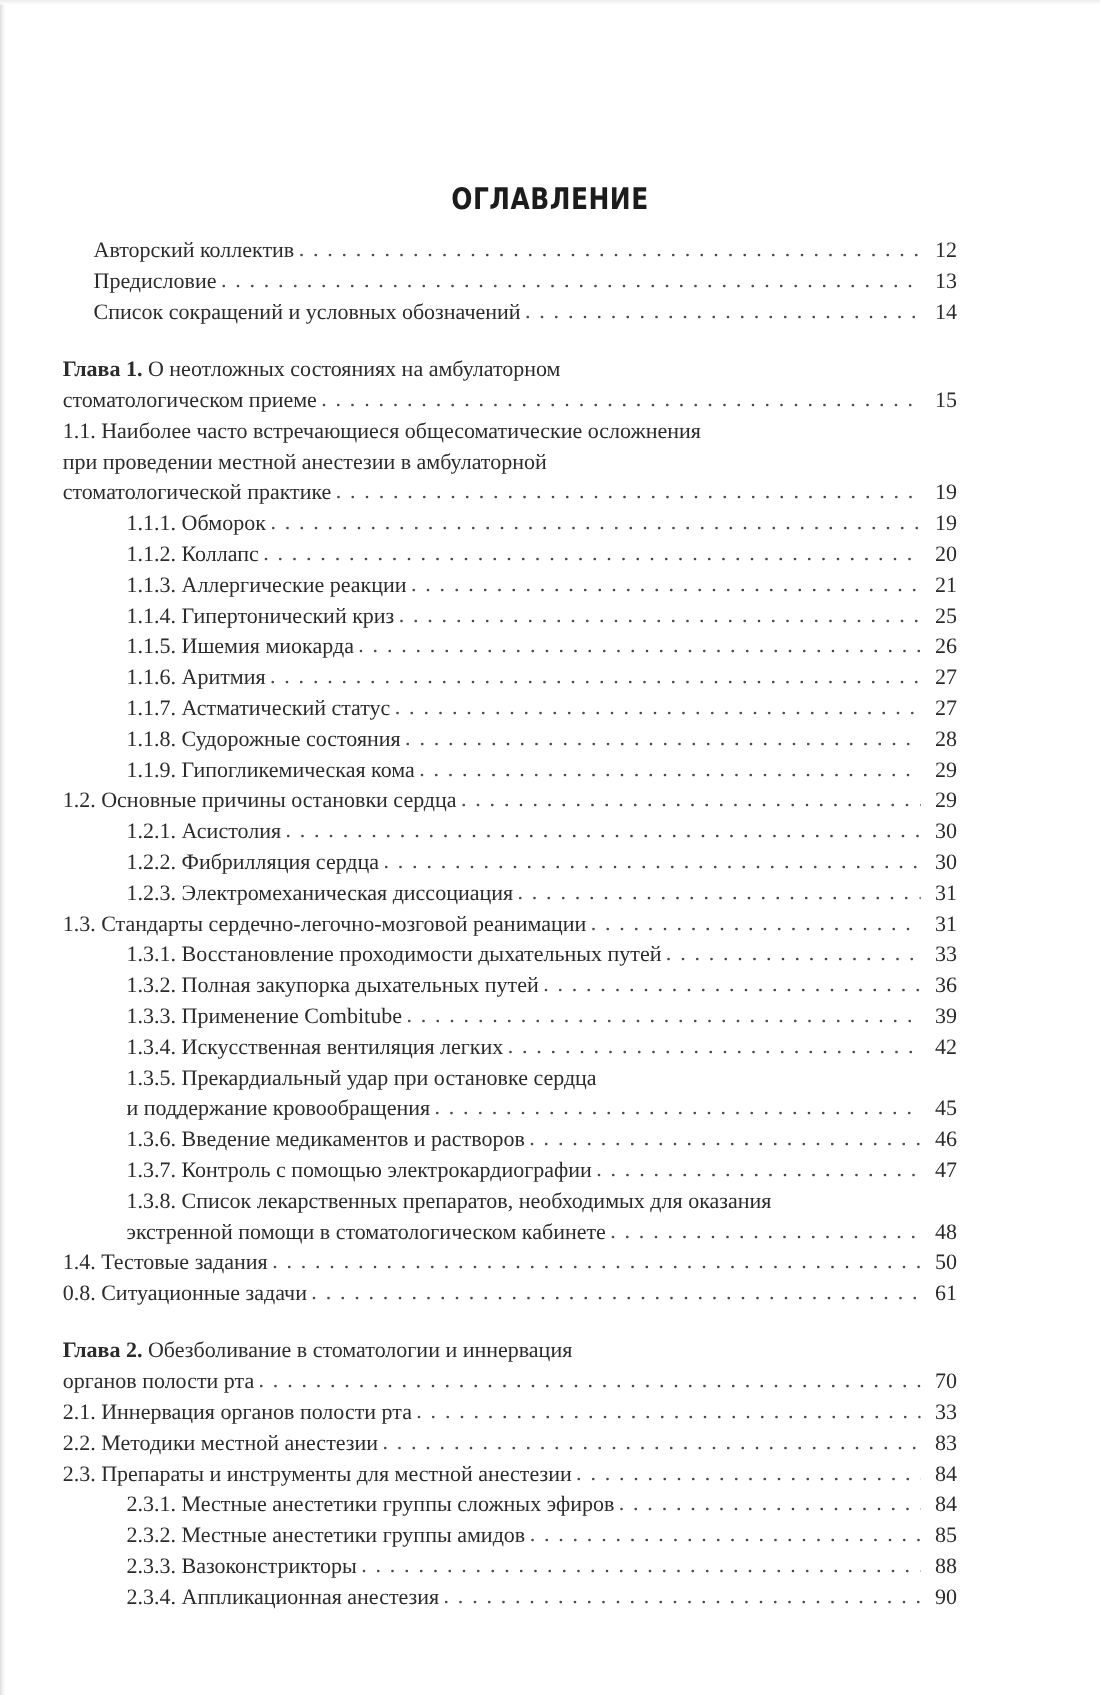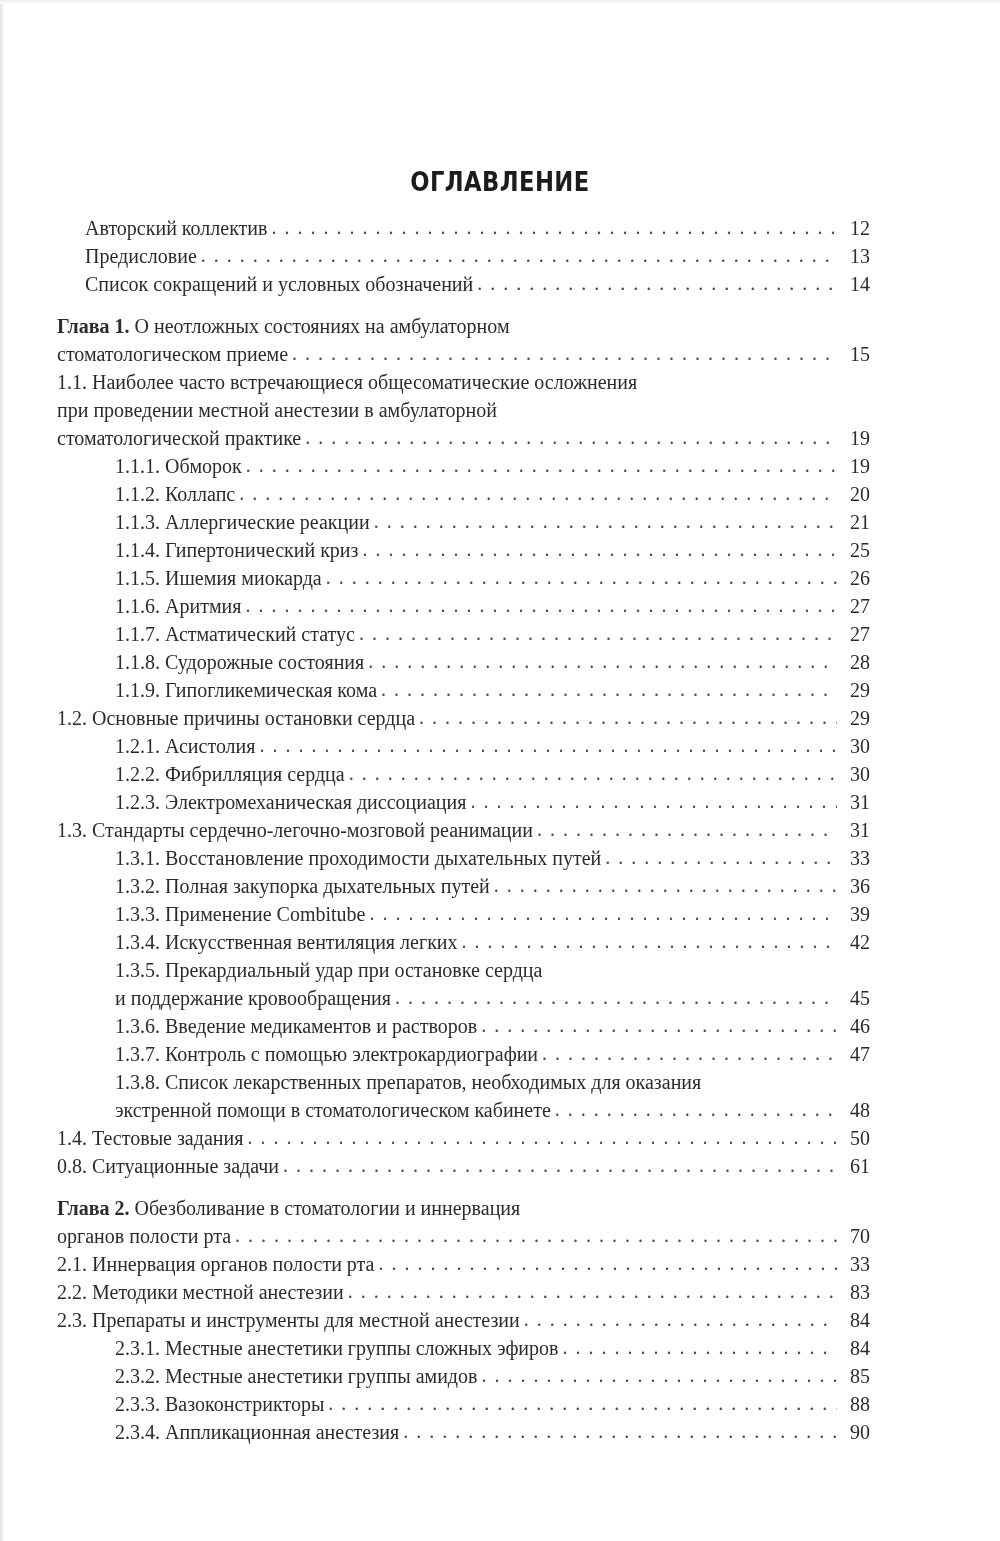--- a/index.html
+++ b/index.html
@@ -101,21 +101,21 @@
   }
 
   
   .lvl-chapter { margin-left: 0px; }
   .lvl-front   { margin-left: 28px; }
   .lvl-2       { }
   .lvl-3       { margin-left: 58px; }
 
   .chapter-label { font-weight: bold; }
 
-  .gap-before { margin-top: 14px; }
+  .gap-before { margin-top: 24px; }
 </style>
 </head>
 <body>
 
 <div class="page">
 
   <div class="scan-edge-left"></div>
   <div class="scan-edge-top"></div>
 
   <div class="toc-title">ОГЛАВЛЕНИЕ</div>

